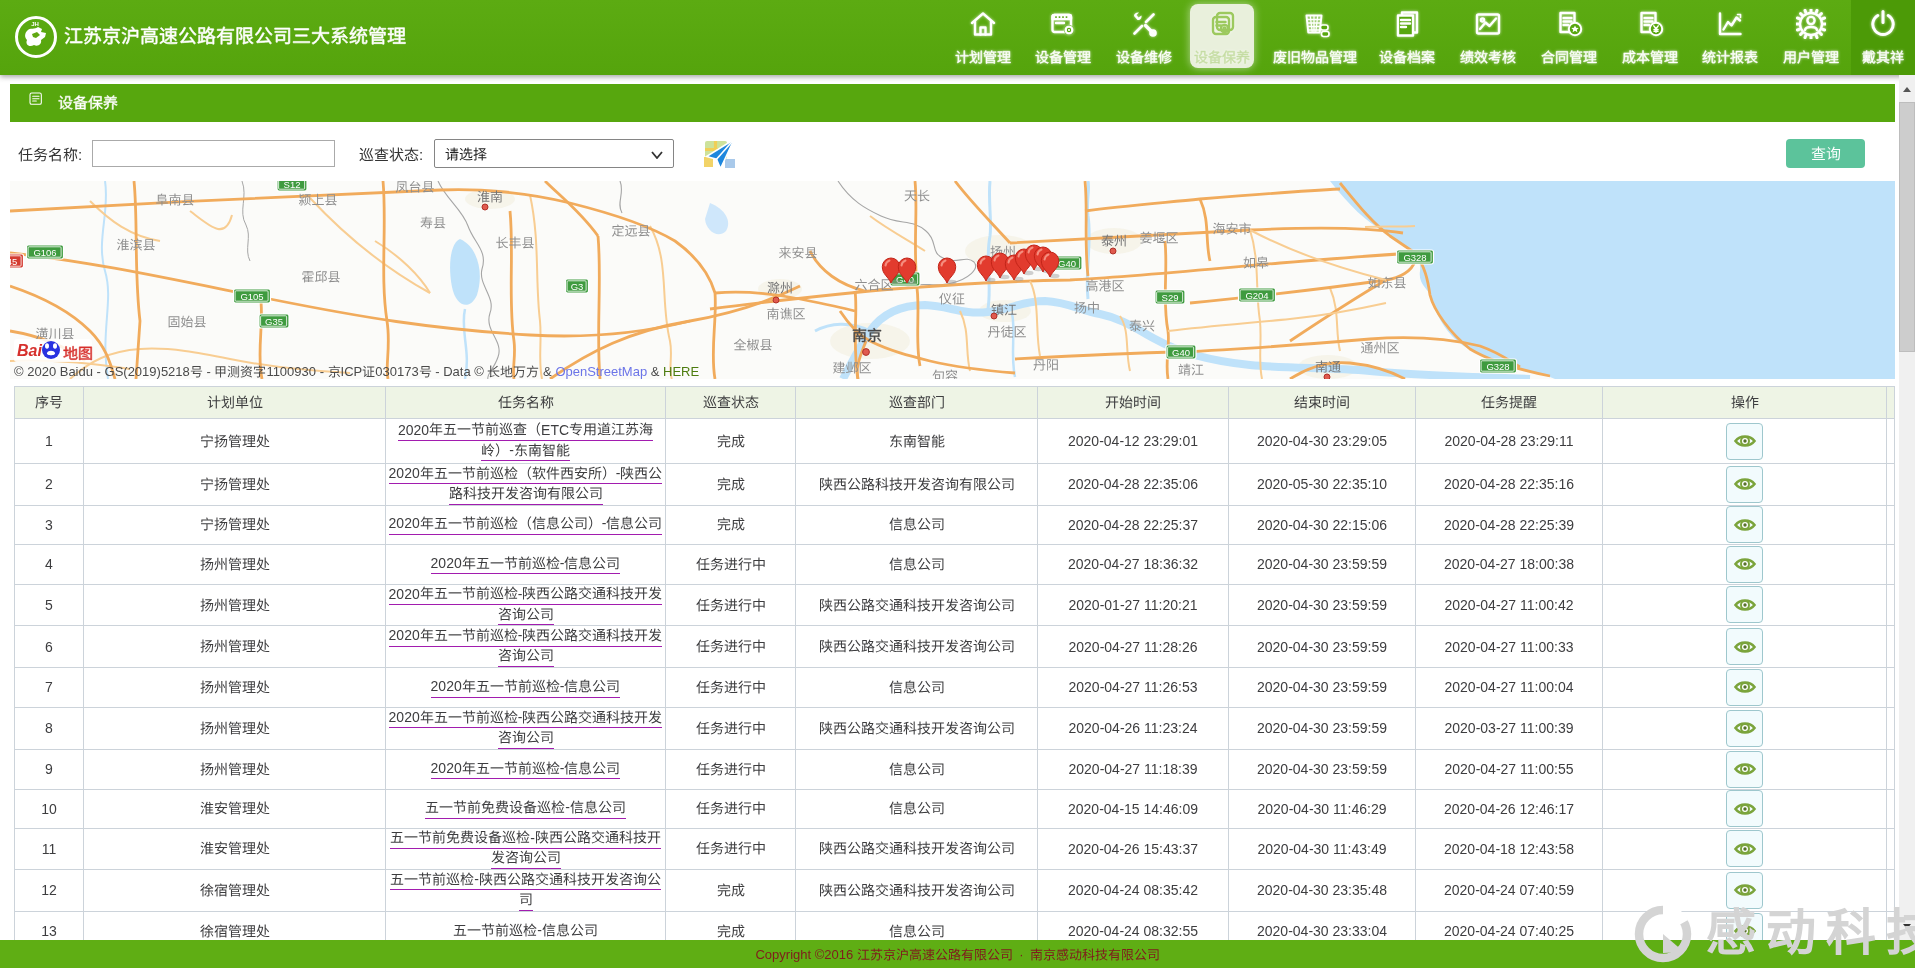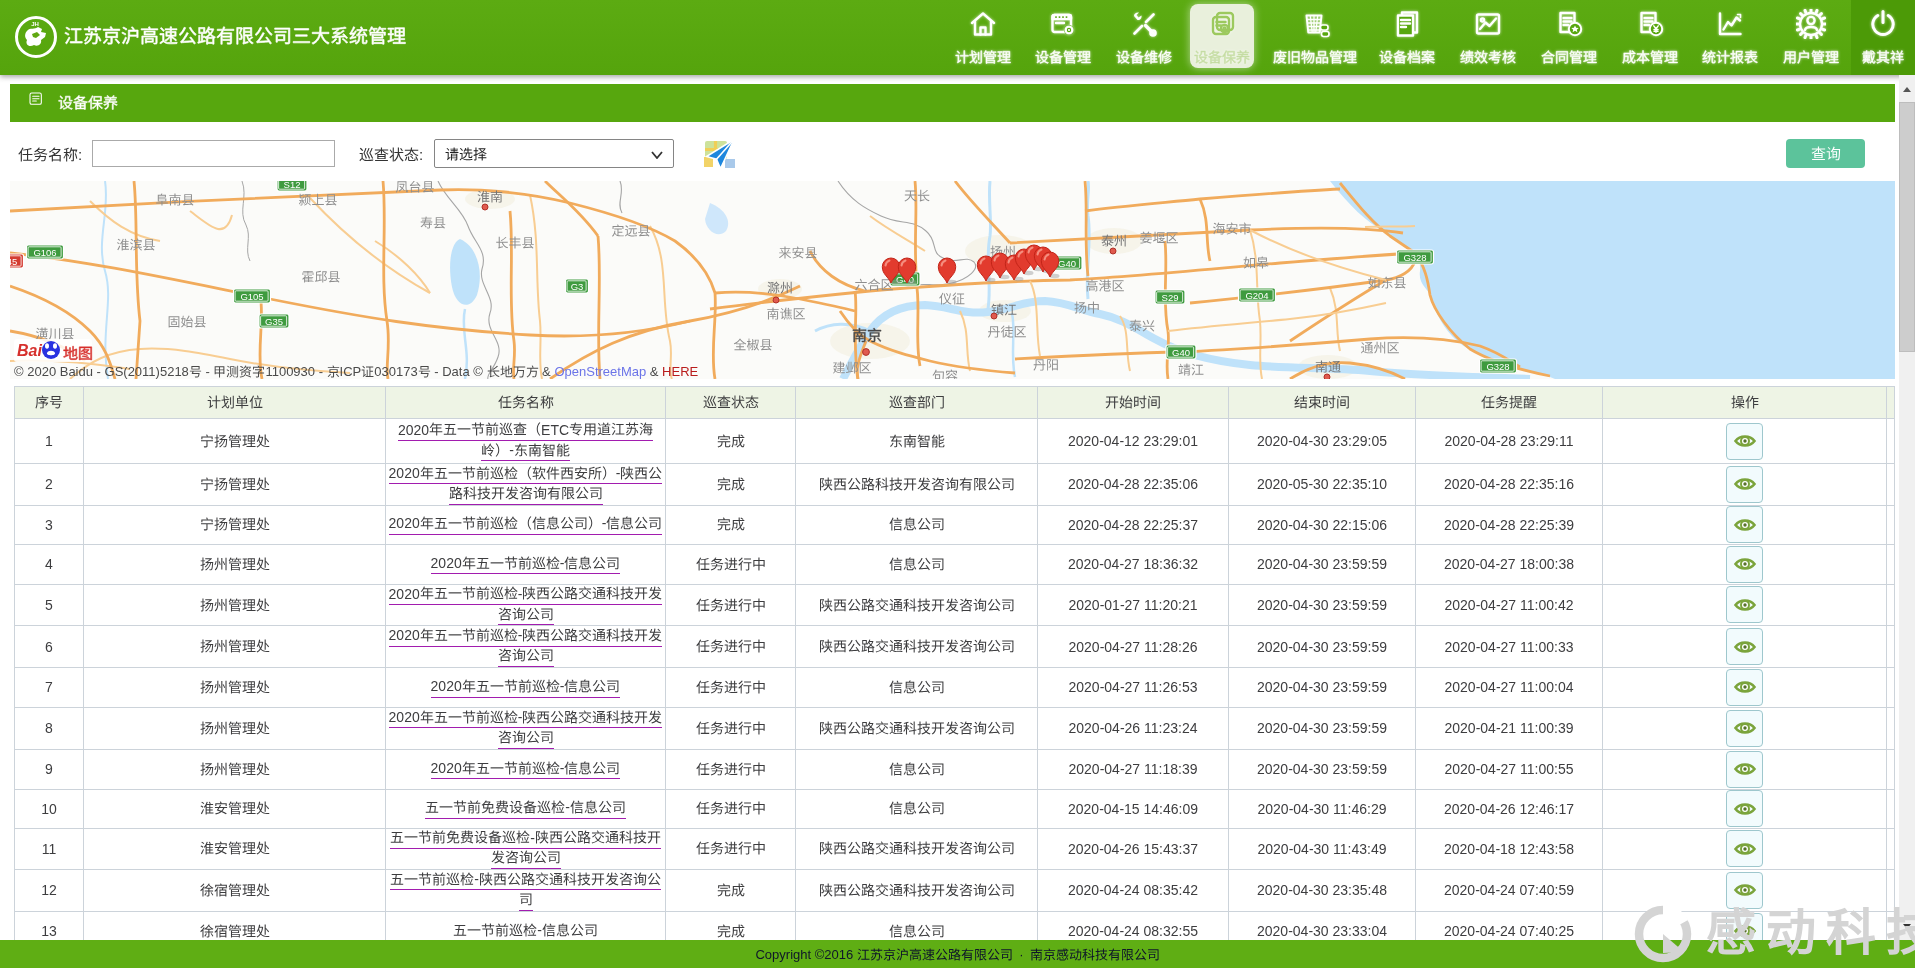--- a/index.html
+++ b/index.html
@@ -14,21 +14,21 @@
 #sub{position:absolute;left:10px;top:84px;width:1885px;height:38px;background:#57a70e;color:#fff;display:flex;align-items:center}
 .fl{position:absolute;color:#333;font-size:15px}
 input.tx{position:absolute;left:92px;top:140px;width:243px;height:27px;border:1px solid #aaa;background:#fff}
 #sel{position:absolute;left:434px;top:139px;width:240px;height:29px;border:1px solid #858585;border-radius:2px;background:#fff;display:flex;align-items:center;padding-left:10px;font-size:14px;color:#222}
 #btn{position:absolute;left:1786px;top:139px;width:79px;height:29px;background:#5cc39b;border-radius:4px;color:#fff;display:flex;align-items:center;justify-content:center;font-size:15px}
 table{position:absolute;left:14px;top:386px;border-collapse:collapse;table-layout:fixed}
 td,th{border:1px solid #ccd3da;text-align:center;vertical-align:middle;font-size:14px;color:#3d3d3f;font-weight:normal;padding:0;overflow:hidden}
 th{background:#eef4e5;height:32px}
 .lnk{border-bottom:1px solid #a21caf;display:inline-block;line-height:1.38}
 .eye{width:37px;height:37px;margin:0 auto;background:#f2fbfd;border:1px solid #9ec7cd;border-radius:4px;display:flex;align-items:center;justify-content:center}
-#foot{position:absolute;left:0;top:940px;width:1915px;height:28px;background:#5fae14;color:#0f172a;display:flex;align-items:center;justify-content:center;font-size:13px;z-index:20}
+#foot{position:absolute;left:0;top:940px;width:1915px;height:28px;background:#5fae14;color:#7f1d1d;display:flex;align-items:center;justify-content:center;font-size:13px;z-index:20}
 #wm{position:absolute;z-index:30;pointer-events:none}
 #sbar{position:absolute;left:1899px;top:75px;width:16px;height:865px;background:#f0f0f0;z-index:15}
 #sthumb{position:absolute;left:1899px;top:102px;width:16px;height:250px;background:#cdcdcd;border:1px solid #bdbdbd;z-index:16}
 </style></head><body>
 <div id="hdr">
     <div class="abs" style="left:15px;top:16px;width:42px;height:42px;border:3px solid #fff;border-radius:50%"><svg width="36" height="36" viewBox="0 0 36 36">
         <path d="M9 12 C12 8 17 11 20 8 L24 10 L23 13 L28 14 L27 18 L23 21 C24 25 20 28 16 26 C11 29 7 25 9 21 C6 18 7 14 9 12 Z" fill="#fff"></path>
         <path d="M14 15 L19 13 L22 16 L18 19 L15 18 Z" fill="#60a812"></path>
         <text x="17" y="6.5" text-anchor="middle" font-size="6" fill="#fff" font-family="Liberation Sans" font-weight="bold">JH</text>
       </svg></div>
@@ -652,39 +652,39 @@
       <circle cx="37" cy="11" r="9" fill="#2932e1"></circle>
       <ellipse cx="33" cy="7" rx="2" ry="2.8" fill="#fff"></ellipse>
       <ellipse cx="41" cy="7" rx="2" ry="2.8" fill="#fff"></ellipse>
       <path d="M33 14 C34 11 40 11 41 14 C42 17 32 17 33 14 Z" fill="#fff"></path>
       <g transform="translate(49.0,6.6) scale(0.0600)" style="fill:#d6302c;stroke:#d6302c;stroke-width:8;">
         <use href="#u5730" x="0"></use>
         <use href="#u56fe" x="250"></use>
       </g>
     </g>
   </svg>
-<div class="abs" style="left:14px;top:364px;font-size:13px;color:#4a4a4a;z-index:3;white-space:nowrap"><span>© 2020 Baidu - GS(2011)5218</span><svg class="cg " style="width:13.0px;height:13px;" viewBox="0 0 250 250">
+<div class="abs" style="left:14px;top:364px;font-size:13px;color:#4a4a4a;z-index:3;white-space:nowrap"><span>© 2020 Baidu - GS(2019)5218</span><svg class="cg " style="width:13.0px;height:13px;" viewBox="0 0 250 250">
       <use href="#u53f7" x="0"></use>
     </svg><span> - </span><svg class="cg " style="width:52.0px;height:13px;" viewBox="0 0 1000 250">
       <use href="#u7532" x="0"></use>
       <use href="#u6d4b" x="250"></use>
       <use href="#u8d44" x="500"></use>
       <use href="#u5b57" x="750"></use>
     </svg><span>1100930 - </span><svg class="cg " style="width:13.0px;height:13px;" viewBox="0 0 250 250">
       <use href="#u4eac" x="0"></use>
     </svg><span>ICP</span><svg class="cg " style="width:13.0px;height:13px;" viewBox="0 0 250 250">
       <use href="#u8bc1" x="0"></use>
     </svg><span>030173</span><svg class="cg " style="width:13.0px;height:13px;" viewBox="0 0 250 250">
       <use href="#u53f7" x="0"></use>
     </svg><span> - Data © </span><svg class="cg " style="width:52.0px;height:13px;" viewBox="0 0 1000 250">
       <use href="#u957f" x="0"></use>
       <use href="#u5730" x="250"></use>
       <use href="#u4e07" x="500"></use>
       <use href="#u65b9" x="750"></use>
-    </svg><span> &amp; <span style="color:#6b74e8">OpenStreetMap</span> &amp; <span style="color:#b91c1c">HERE</span></span></div>
+    </svg><span> &amp; <span style="color:#6b74e8">OpenStreetMap</span> &amp; <span style="color:#4d7c0f">HERE</span></span></div>
 <table>
     <colgroup>
       <col style="width:69px">
       <col style="width:302px">
       <col style="width:280px">
       <col style="width:130px">
       <col style="width:242px">
       <col style="width:191px">
       <col style="width:187px">
       <col style="width:187px">
@@ -1246,21 +1246,21 @@
             <use href="#u6280" x="1750"></use>
             <use href="#u5f00" x="2000"></use>
             <use href="#u53d1" x="2250"></use>
             <use href="#u54a8" x="2500"></use>
             <use href="#u8be2" x="2750"></use>
             <use href="#u516c" x="3000"></use>
             <use href="#u53f8" x="3250"></use>
           </svg></td>
         <td>2020-04-26 11:23:24</td>
         <td>2020-04-30 23:59:59</td>
-        <td>2020-04-21 11:00:39</td>
+        <td>2020-03-27 11:00:39</td>
         <td>
           <div class="eye">
             <svg width="24" height="18" viewBox="0 0 24 18" fill="none">
               <path d="M2.5 9 C7 3 17 3 21.5 9 C17 15 7 15 2.5 9 Z" stroke="#7ba43c" stroke-width="2.6"></path>
               <circle cx="12" cy="9" r="4" stroke="#7ba43c" stroke-width="2" fill="#fff"></circle>
               <circle cx="12" cy="9" r="1.7" fill="#57712b"></circle>
             </svg>
           </div>
         </td>
         <td></td>

